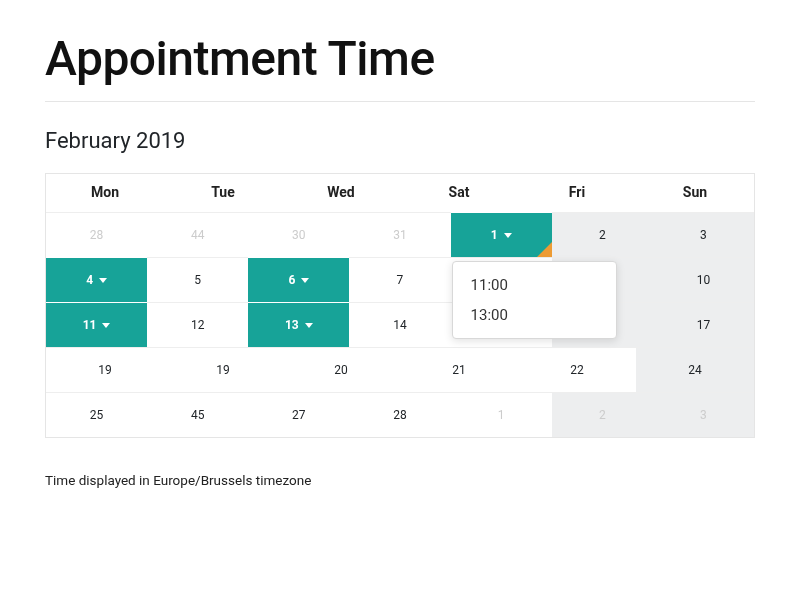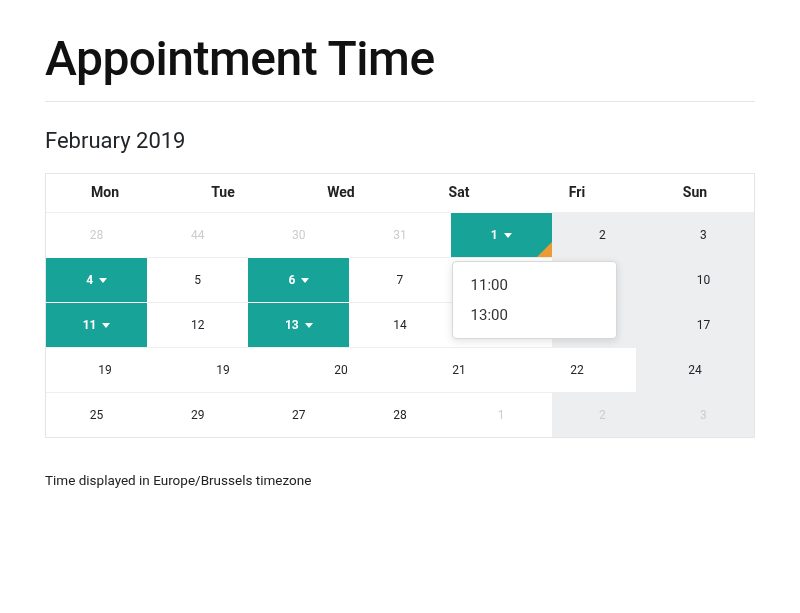--- a/index.html
+++ b/index.html
@@ -174,21 +174,21 @@
         <div class="row day-row">
           <div class="cell"><span>19</span></div>
           <div class="cell"><span>19</span></div>
           <div class="cell"><span>20</span></div>
           <div class="cell"><span>21</span></div>
           <div class="cell"><span>22</span></div>
           <div class="cell weekend"><span>24</span></div>
         </div>
         <div class="row day-row">
           <div class="cell"><span>25</span></div>
-          <div class="cell"><span>29</span></div>
+          <div class="cell"><span>45</span></div>
           <div class="cell"><span>27</span></div>
           <div class="cell"><span>28</span></div>
           <div class="cell muted"><span>1</span></div>
           <div class="cell weekend muted"><span>2</span></div>
           <div class="cell weekend muted"><span>3</span></div>
         </div>
       </div>
     <div class="popover" id="popover" style="display: block; left: 405.562px; top: 87px;">
         <div class="slot">11:00</div>
         <div class="slot">13:00</div>

